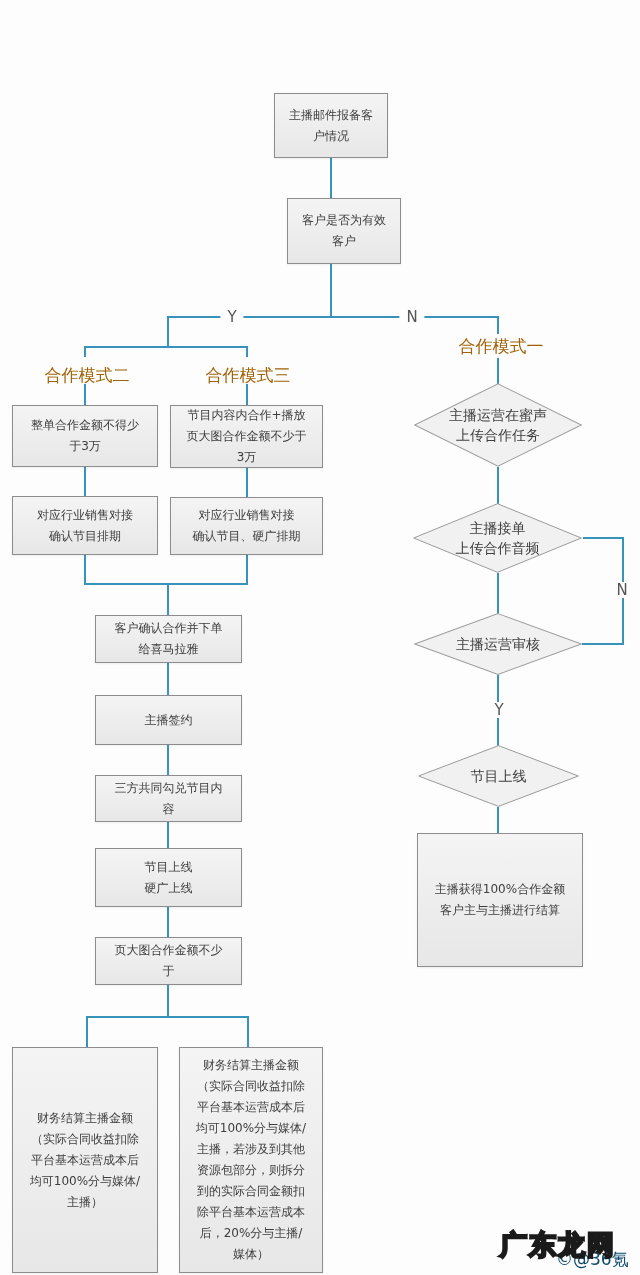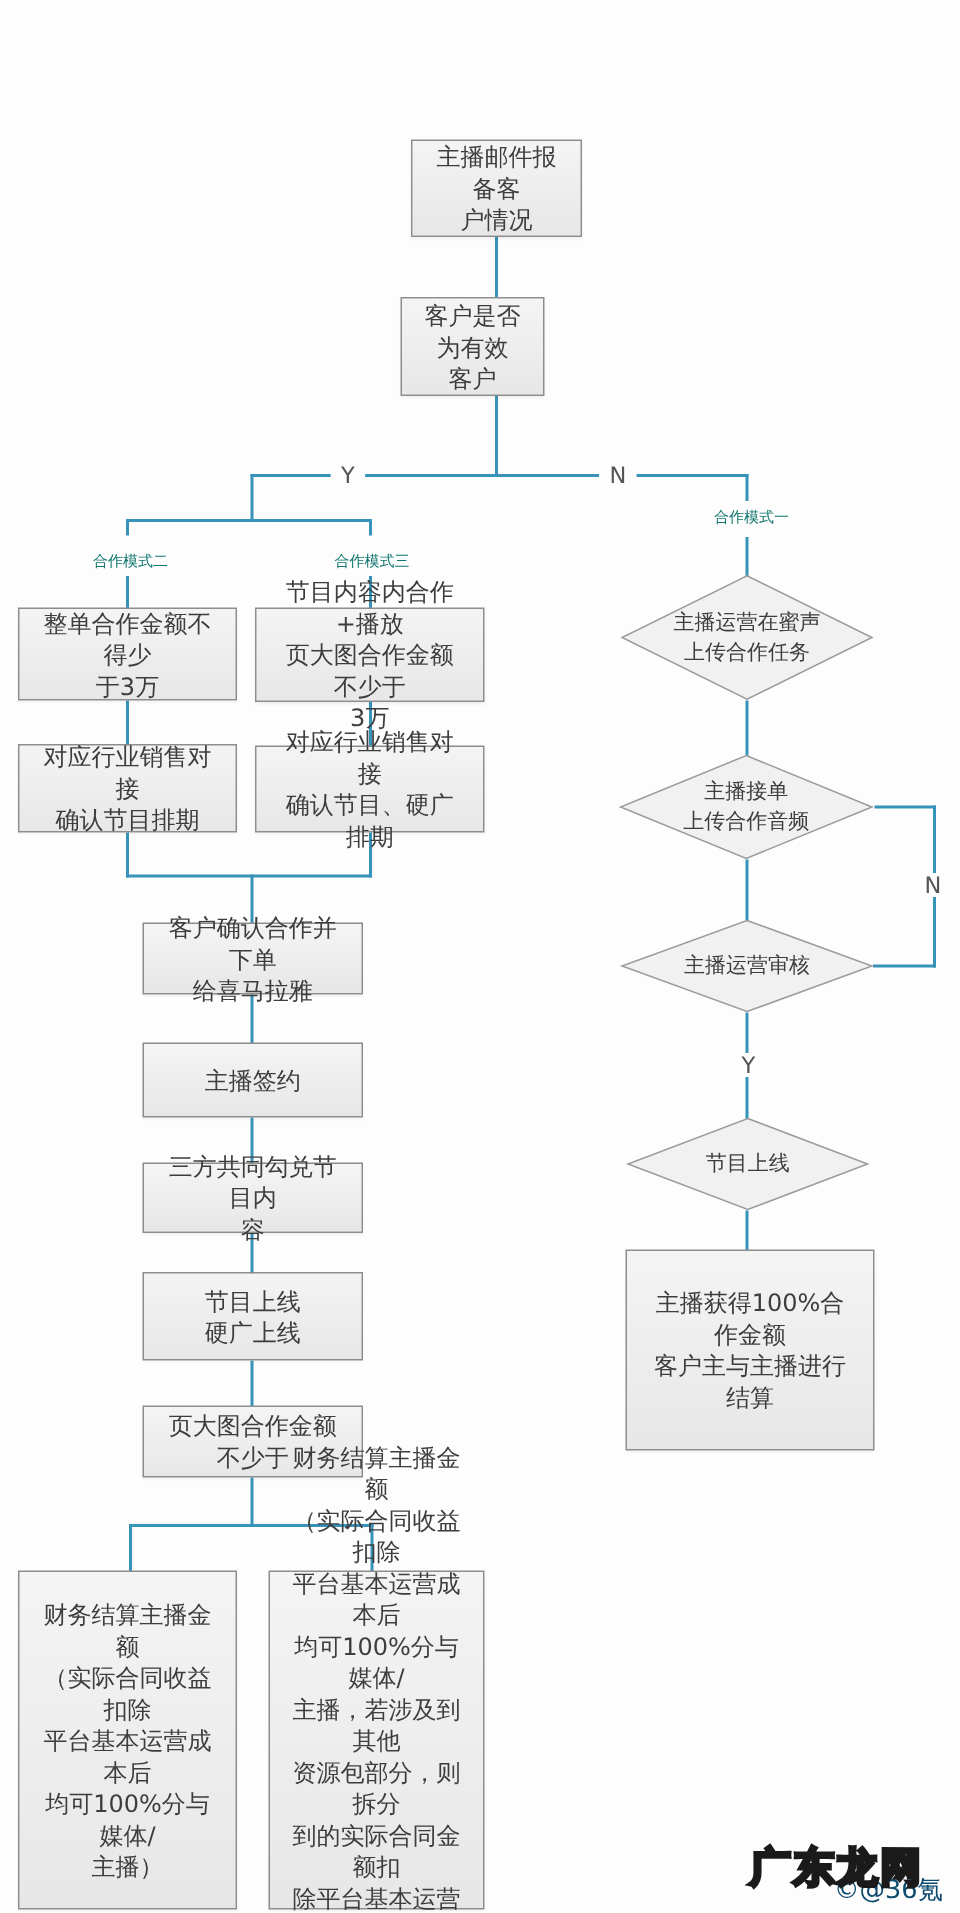--- a/index.html
+++ b/index.html
@@ -9,36 +9,36 @@
     font-family:"DejaVu Sans","Liberation Sans",sans-serif;
   }
   .seg{position:absolute; background:#3793ba; z-index:0;}
   .seg.h{height:2px;}
   .seg.v{width:2px;}
   .rect-node{
     position:absolute; box-sizing:border-box; z-index:1;
     background:linear-gradient(180deg,#f4f4f4,#e7e7e7);
     border:1px solid #8d8d8d;
     display:flex; align-items:center; justify-content:center;
-    text-align:center; color:#3d3d3d; font-size:16px; line-height:21px;
+    text-align:center; color:#3d3d3d; font-size:12px; line-height:21px;
     white-space:pre-line; box-shadow:0 1px 2px rgba(0,0,0,0.06);
     padding:14px;
   }
   .diamond-node{position:absolute; z-index:1;}
   .diamond-node svg{position:absolute; left:0; top:0; width:100%; height:100%; display:block;}
   .diamond-node polygon{fill:#f1f1f1; stroke:#9b9b9b; stroke-width:1; vector-effect:non-scaling-stroke;}
   .dtext{
     position:absolute; left:0; top:0; right:0; bottom:0;
     display:flex; align-items:center; justify-content:center;
     text-align:center; color:#3d3d3d; font-size:14px; line-height:20px;
     white-space:pre-line;
   }
   .branch-label{
     position:absolute; transform:translateX(-50%);
-    color:#0f766e; font-size:10px; line-height:16px;
+    color:#a16207; font-size:17px; line-height:16px;
     background:#fdfdfd; padding:0 7px; z-index:2; white-space:nowrap;
   }
   .yn{font-size:15px; color:#555;}
   .wm-main{
     position:absolute; z-index:4;
     font-size:27px; font-weight:bold; letter-spacing:2px;
     color:#ffffff; -webkit-text-stroke:2.5px #1a1a1a;
     text-shadow:0 0 1px #1a1a1a; white-space:nowrap;
   }
   .wm-source{
@@ -79,21 +79,21 @@
   <div class="seg v" style="left:497px;top:467px;height:37px;"></div>
   <div class="seg h" style="left:583px;top:537px;width:41px;"></div>
   <div class="seg v" style="left:622px;top:537px;height:108px;"></div>
   <div class="seg h" style="left:582px;top:643px;width:42px;"></div>
   <div class="seg v" style="left:497px;top:573px;height:41px;"></div>
   <div class="seg v" style="left:497px;top:675px;height:71px;"></div>
   <div class="seg v" style="left:497px;top:807px;height:27px;"></div>
 
   <div class="rect-node" style="left:274px;top:93px;width:114px;height:65px;">主播邮件报备客
 户情况</div>
-  <div class="rect-node" style="left:267px;top:198px;width:96px;height:66px;">客户是否为有效
+  <div class="rect-node" style="left:287px;top:198px;width:114px;height:66px;">客户是否为有效
 客户</div>
   <div class="rect-node" style="left:12px;top:405px;width:146px;height:62px;">整单合作金额不得少
 于3万</div>
   <div class="rect-node" style="left:170px;top:405px;width:153px;height:63px;">节目内容内合作+播放
 页大图合作金额不少于
 3万</div>
   <div class="rect-node" style="left:12px;top:496px;width:146px;height:59px;">对应行业销售对接
 确认节目排期</div>
   <div class="rect-node" style="left:170px;top:497px;width:153px;height:58px;">对应行业销售对接
 确认节目、硬广排期</div>

